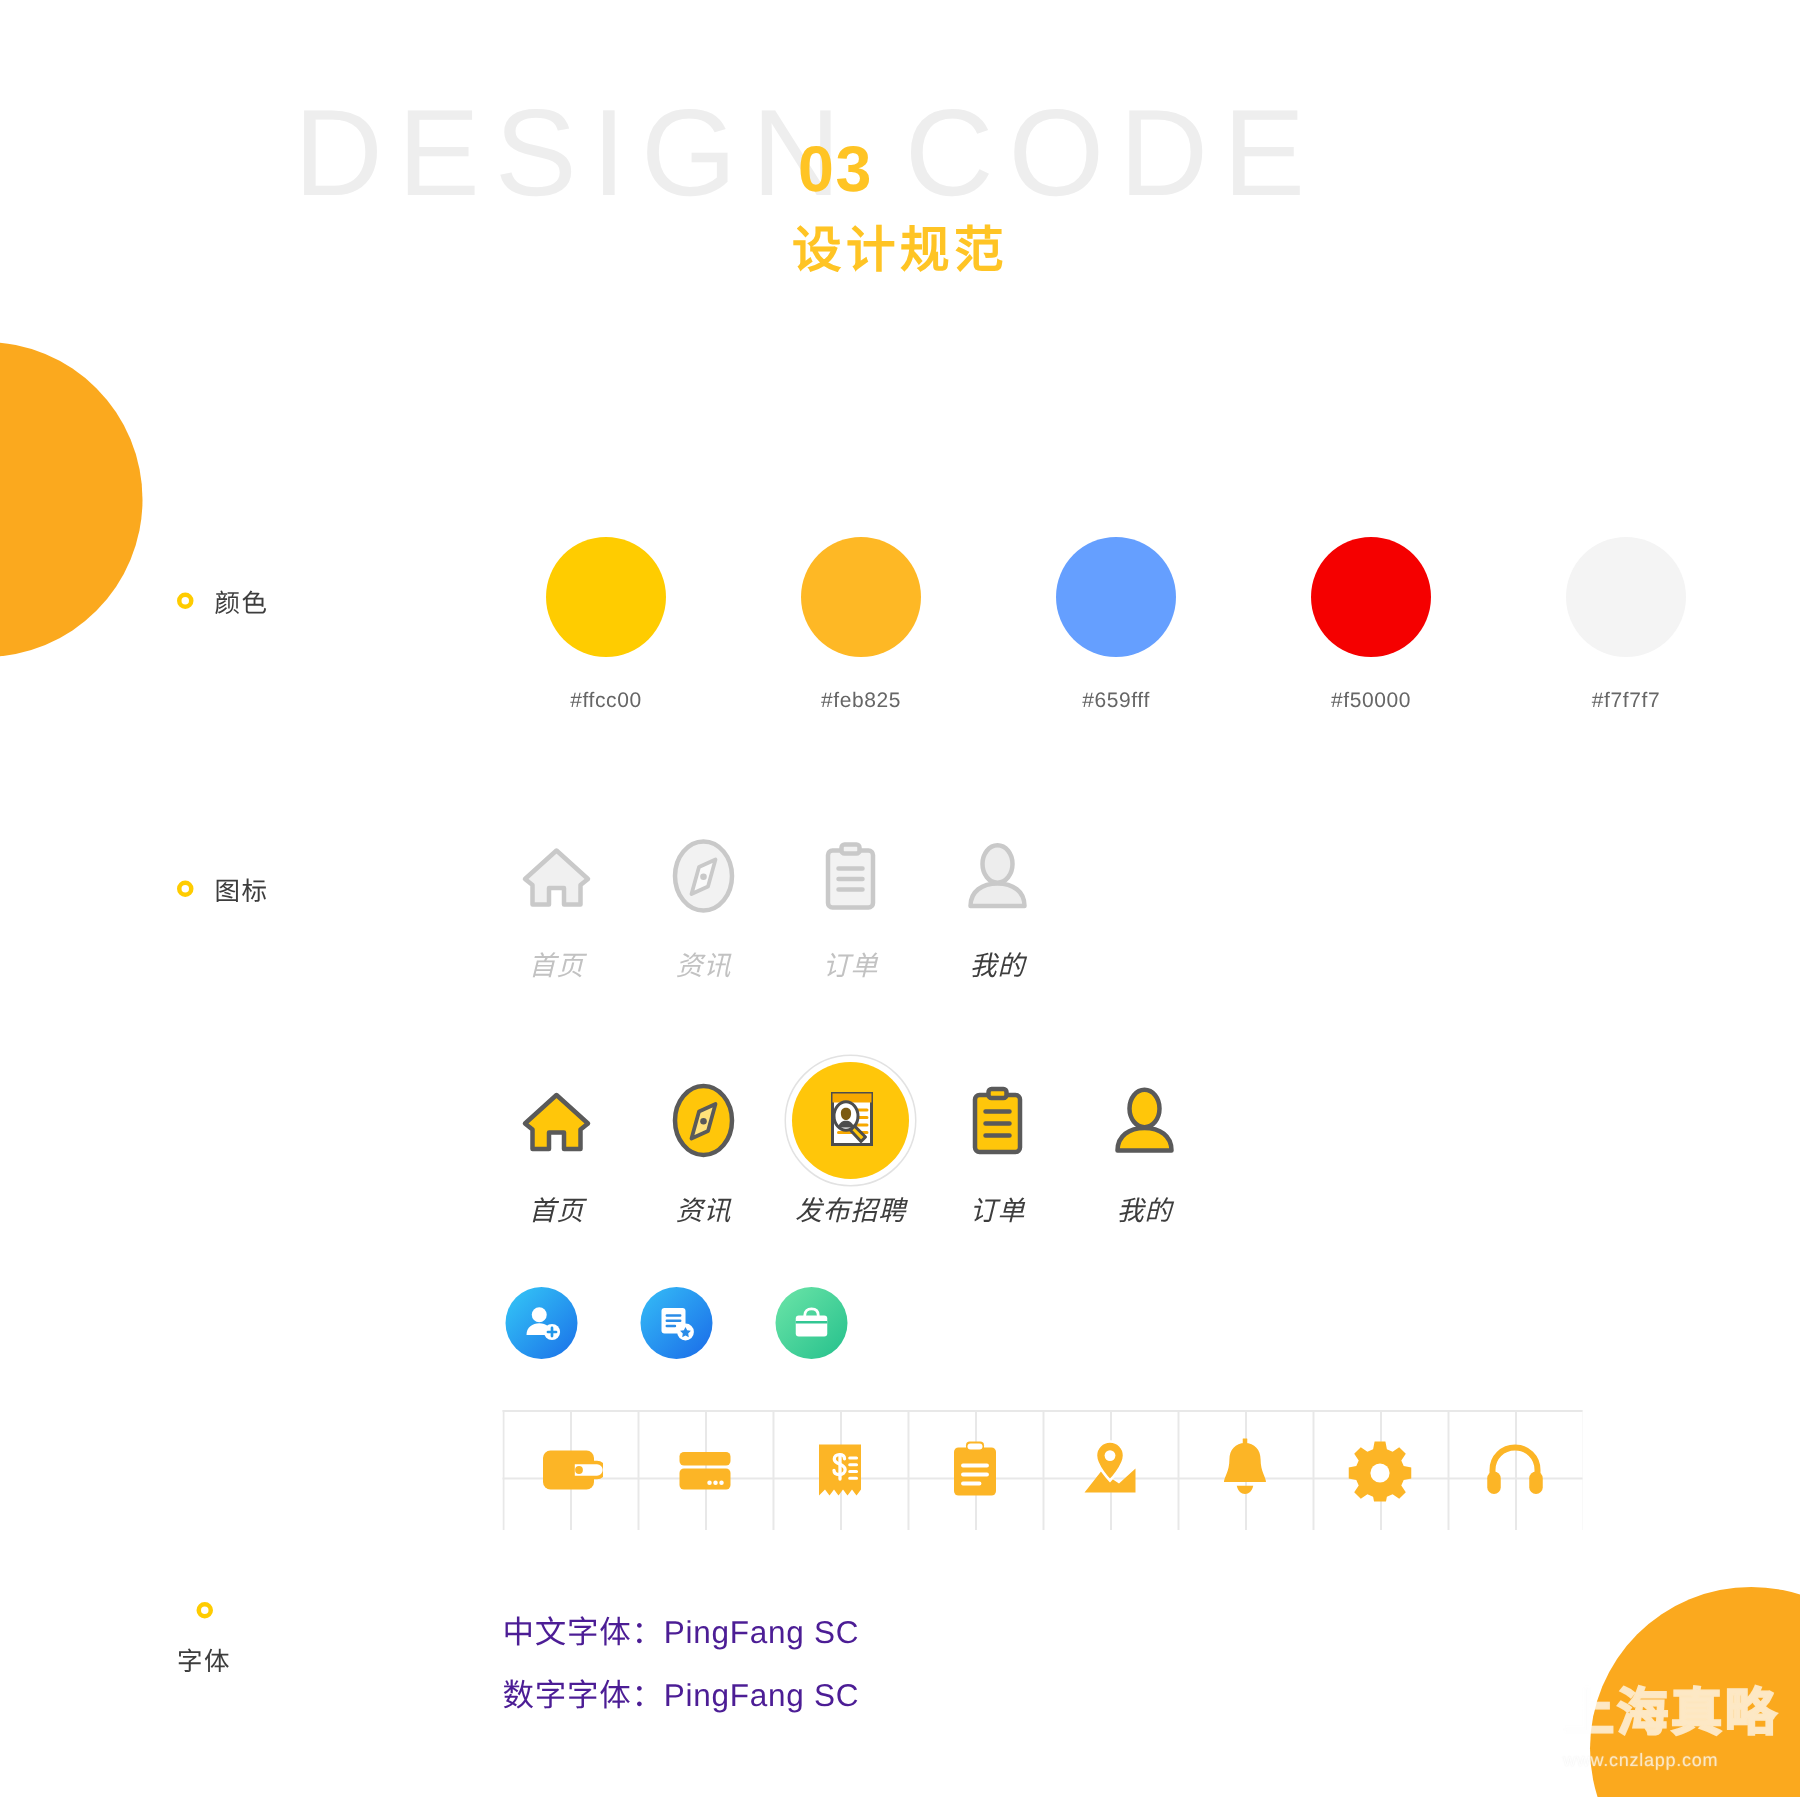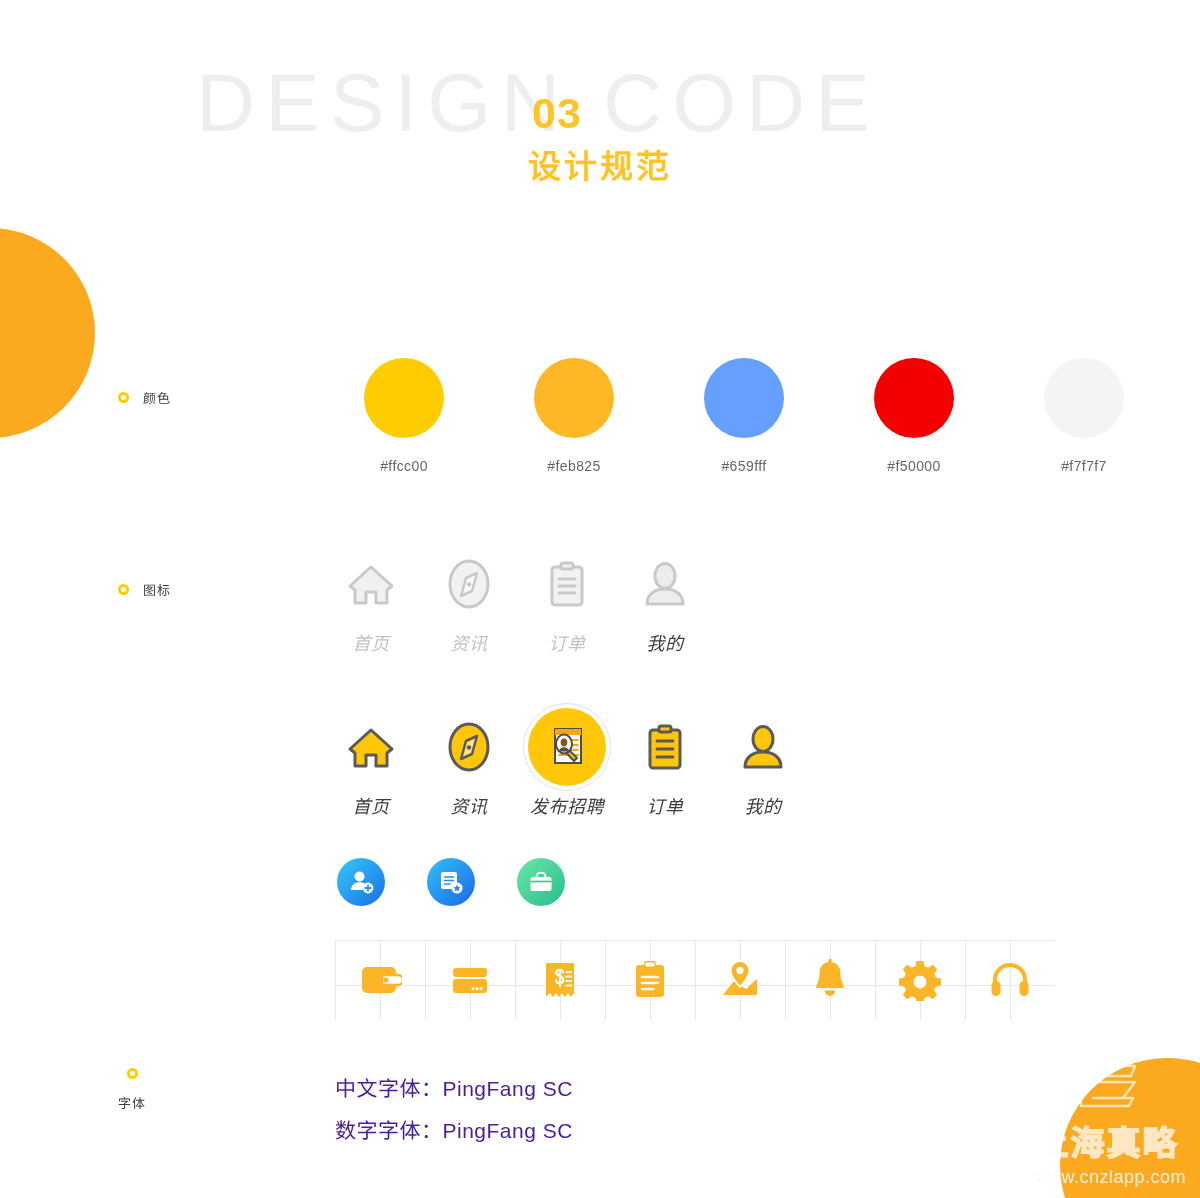--- a/index.html
+++ b/index.html
@@ -93,21 +93,21 @@
   }
   .ring {
     width: 11px;
     height: 11px;
     border: 3px solid #ffcc00;
     border-radius: 50%;
     box-sizing: border-box;
     flex: none;
   }
   .section-label .text {
-    font-size: 13px;
+    font-size: 17px;
     color: #3d3d3d;
     letter-spacing: 1px;
   }
 
   
   .colors {
     position: absolute;
     left: 325px;
     top: 358px;
     display: flex;
@@ -233,38 +233,37 @@
   .watermark {
     position: absolute;
     right: 14px;
     bottom: 12px;
     z-index: 5;
     display: flex;
     align-items: center;
     gap: 14px;
     opacity: .75;
     pointer-events: none;
-    flex-direction: column;
   }
   .wm-text {
     display: flex;
     flex-direction: column;
     line-height: 1;
   }
   .wm-cn {
     font-size: 34px;
     font-weight: bold;
     letter-spacing: 2px;
     color: transparent;
     -webkit-text-stroke: 1.5px rgba(255,255,255,.95);
     text-shadow: 0 0 1px rgba(230,230,230,.9);
   }
   .wm-url {
     margin-top: 8px;
-    font-size: 18px;
+    font-size: 12px;
     letter-spacing: .5px;
     color: rgba(255,255,255,.95);
     text-shadow: 0 0 1px rgba(225,225,225,.9);
   }
 </style>
 </head>
 <body>
 
 <div class="blob blob-left"></div>
 <div class="blob blob-bottom-right"></div>

